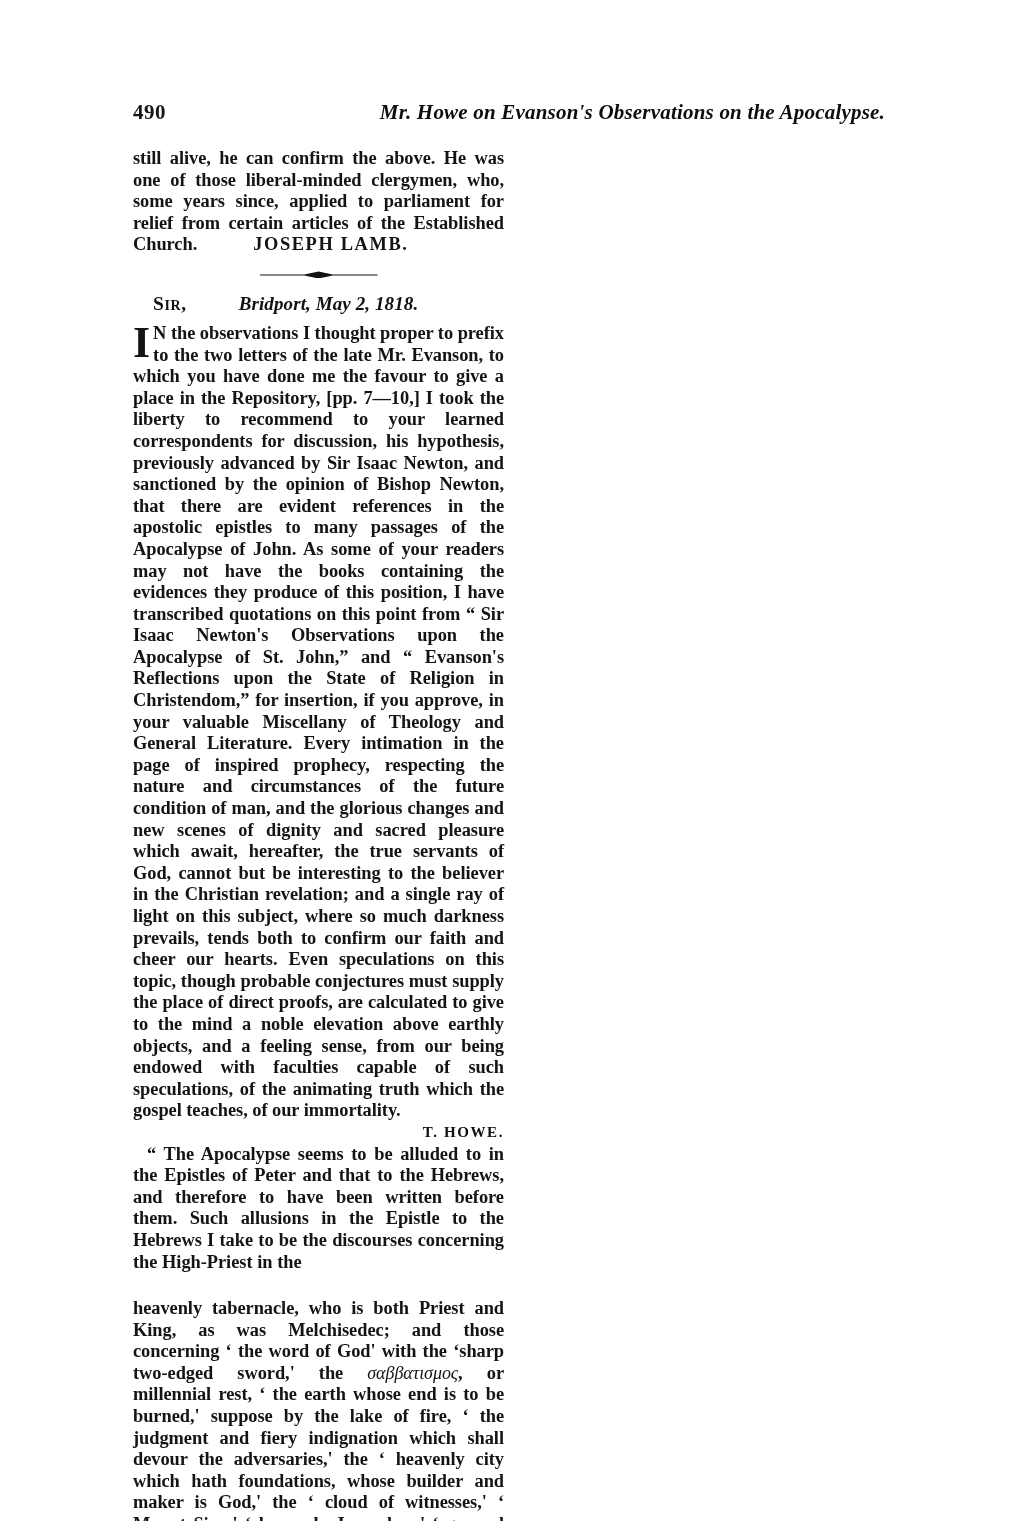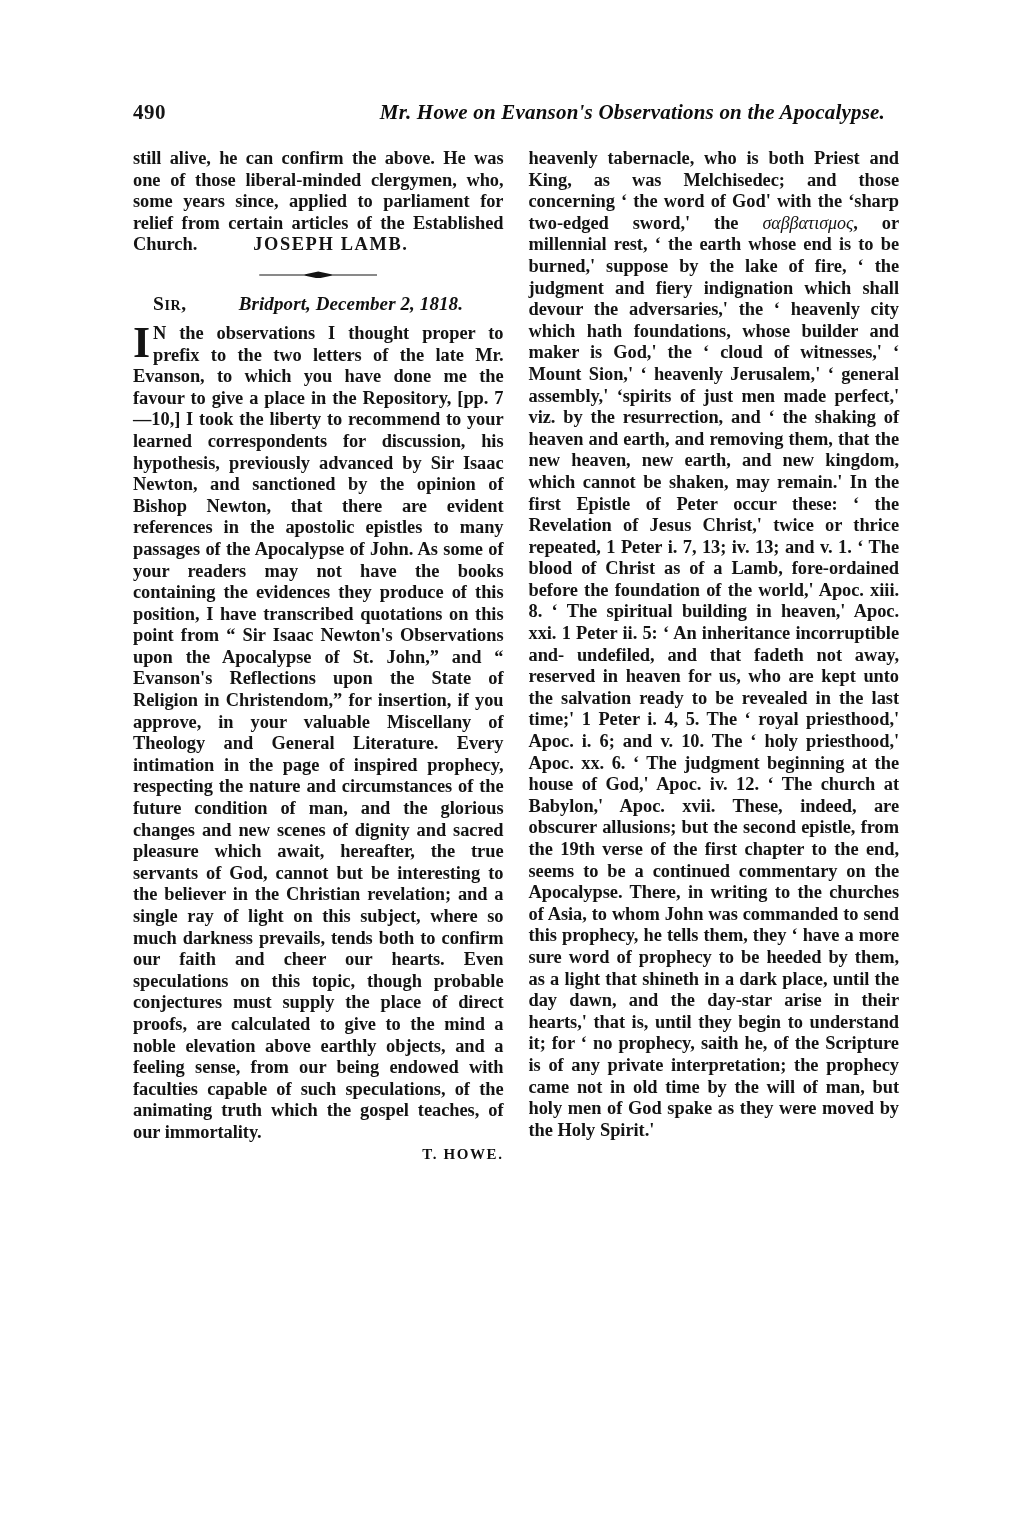--- a/index.html
+++ b/index.html
@@ -47,20 +47,21 @@
 
   
   .columns {
     position: absolute;
     left: 133px;
     top: 148px;
     width: 766px;
     height: 1320px;
     display: flex;
     gap: 25px;
+    flex-direction: column;
   }
   .col {
     width: 371px;
     position: relative;
   }
 
   p.para {
     margin: 0;
     font-size: 18.4px;
     line-height: 21.6px;
@@ -165,27 +166,28 @@
     <div class="col">
 
       <p class="para"><span>still alive, he can confirm the above. He was one of those liberal-minded clergymen, who, some years since, applied to parliament for relief from certain articles of the Established Church.</span><span class="sig-inline">JOSEPH LAMB.</span></p>
 
       <div class="ornament">
         <div class="lozenge"></div>
       </div>
 
       <div class="dateline-row">
         <span class="sir">Sir,</span>
-        <span class="dateline">Bridport, December 2, 1818.</span>
+        <span class="dateline">Bridport, May 2, 1818.</span>
       </div>
 
       <p class="dropcap-para"><span class="dropcap">I</span><span>N the observations I thought proper to prefix to the two letters of the late Mr. Evanson, to which you have done me the favour to give a place in the Repository, [pp. 7—10,] I took the liberty to recommend to your learned correspondents for discussion, his hypothesis, previously advanced by Sir Isaac Newton, and sanctioned by the opinion of Bishop Newton, that there are evident references in the apostolic epistles to many passages of the Apocalypse of John. As some of your readers may not have the books containing the evidences they produce of this position, I have transcribed quotations on this point from “ Sir Isaac Newton's Observations upon the Apocalypse of St. John,” and “ Evanson's Reflections upon the State of Religion in Christendom,” for insertion, if you approve, in your valuable Miscellany of Theology and General Literature. Every intimation in the page of inspired prophecy, respecting the nature and circumstances of the future condition of man, and the glorious changes and new scenes of dignity and sacred pleasure which await, hereafter, the true servants of God, cannot but be interesting to the believer in the Christian revelation; and a single ray of light on this subject, where so much darkness prevails, tends both to confirm our faith and cheer our hearts. Even speculations on this topic, though probable conjectures must supply the place of direct proofs, are calculated to give to the mind a noble elevation above earthly objects, and a feeling sense, from our being endowed with faculties capable of such speculations, of the animating truth which the gospel teaches, of our immortality.</span></p>
 
       <p class="signature">T. HOWE.</p>
 
+      <p class="para" style="text-indent:14px">“ The Apocalypse seems to be alluded to in the Epistles of Peter and that to the Hebrews, and therefore to have been written before them. Such allusions in the Epistle to the Hebrews I take to be the discourses concerning the High-Priest in the</p>
 
     </div>
 
     <div class="col">
 
       <p class="para"><span>heavenly tabernacle, who is both Priest and King, as was Melchisedec; and those concerning ‘ the word of God' with the ‘sharp two-edged sword,' the </span><span class="gk">σαββατισμος</span><span>, or millennial rest, ‘ the earth whose end is to be burned,' suppose by the lake of fire, ‘ the judgment and fiery indignation which shall devour the adversaries,' the ‘ heavenly city which hath foundations, whose builder and maker is God,' the ‘ cloud of witnesses,' ‘ Mount Sion,' ‘ heavenly Jerusalem,' ‘ general assembly,' ‘spirits of just men made perfect,' viz. by the resurrection, and ‘ the shaking of heaven and earth, and removing them, that the new heaven, new earth, and new kingdom, which cannot be shaken, may remain.' In the first Epistle of Peter occur these: ‘ the Revelation of Jesus Christ,' twice or thrice repeated, 1 Peter i. 7, 13; iv. 13; and v. 1. ‘ The blood of Christ as of a Lamb, fore-ordained before the foundation of the world,' Apoc. xiii. 8. ‘ The spiritual building in heaven,' Apoc. xxi. 1 Peter ii. 5: ‘ An inheritance incorruptible and- undefiled, and that fadeth not away, reserved in heaven for us, who are kept unto the salvation ready to be revealed in the last time;' 1 Peter i. 4, 5. The ‘ royal priesthood,' Apoc. i. 6; and v. 10. The ‘ holy priesthood,' Apoc. xx. 6. ‘ The judgment beginning at the house of God,' Apoc. iv. 12. ‘ The church at Babylon,' Apoc. xvii. These, indeed, are obscurer allusions; but the second epistle, from the 19th verse of the first chapter to the end, seems to be a continued commentary on the Apocalypse. There, in writing to the churches of Asia, to whom John was commanded to send this prophecy, he tells them, they ‘ have a more sure word of prophecy to be heeded by them, as a light that shineth in a dark place, until the day dawn, and the day-star arise in their hearts,' that is, until they begin to understand it; for ‘ no prophecy, saith he, of the Scripture is of any private interpretation; the prophecy came not in old time by the will of man, but holy men of God spake as they were moved by the Holy Spirit.'</span></p>
 
 
     </div>
 

